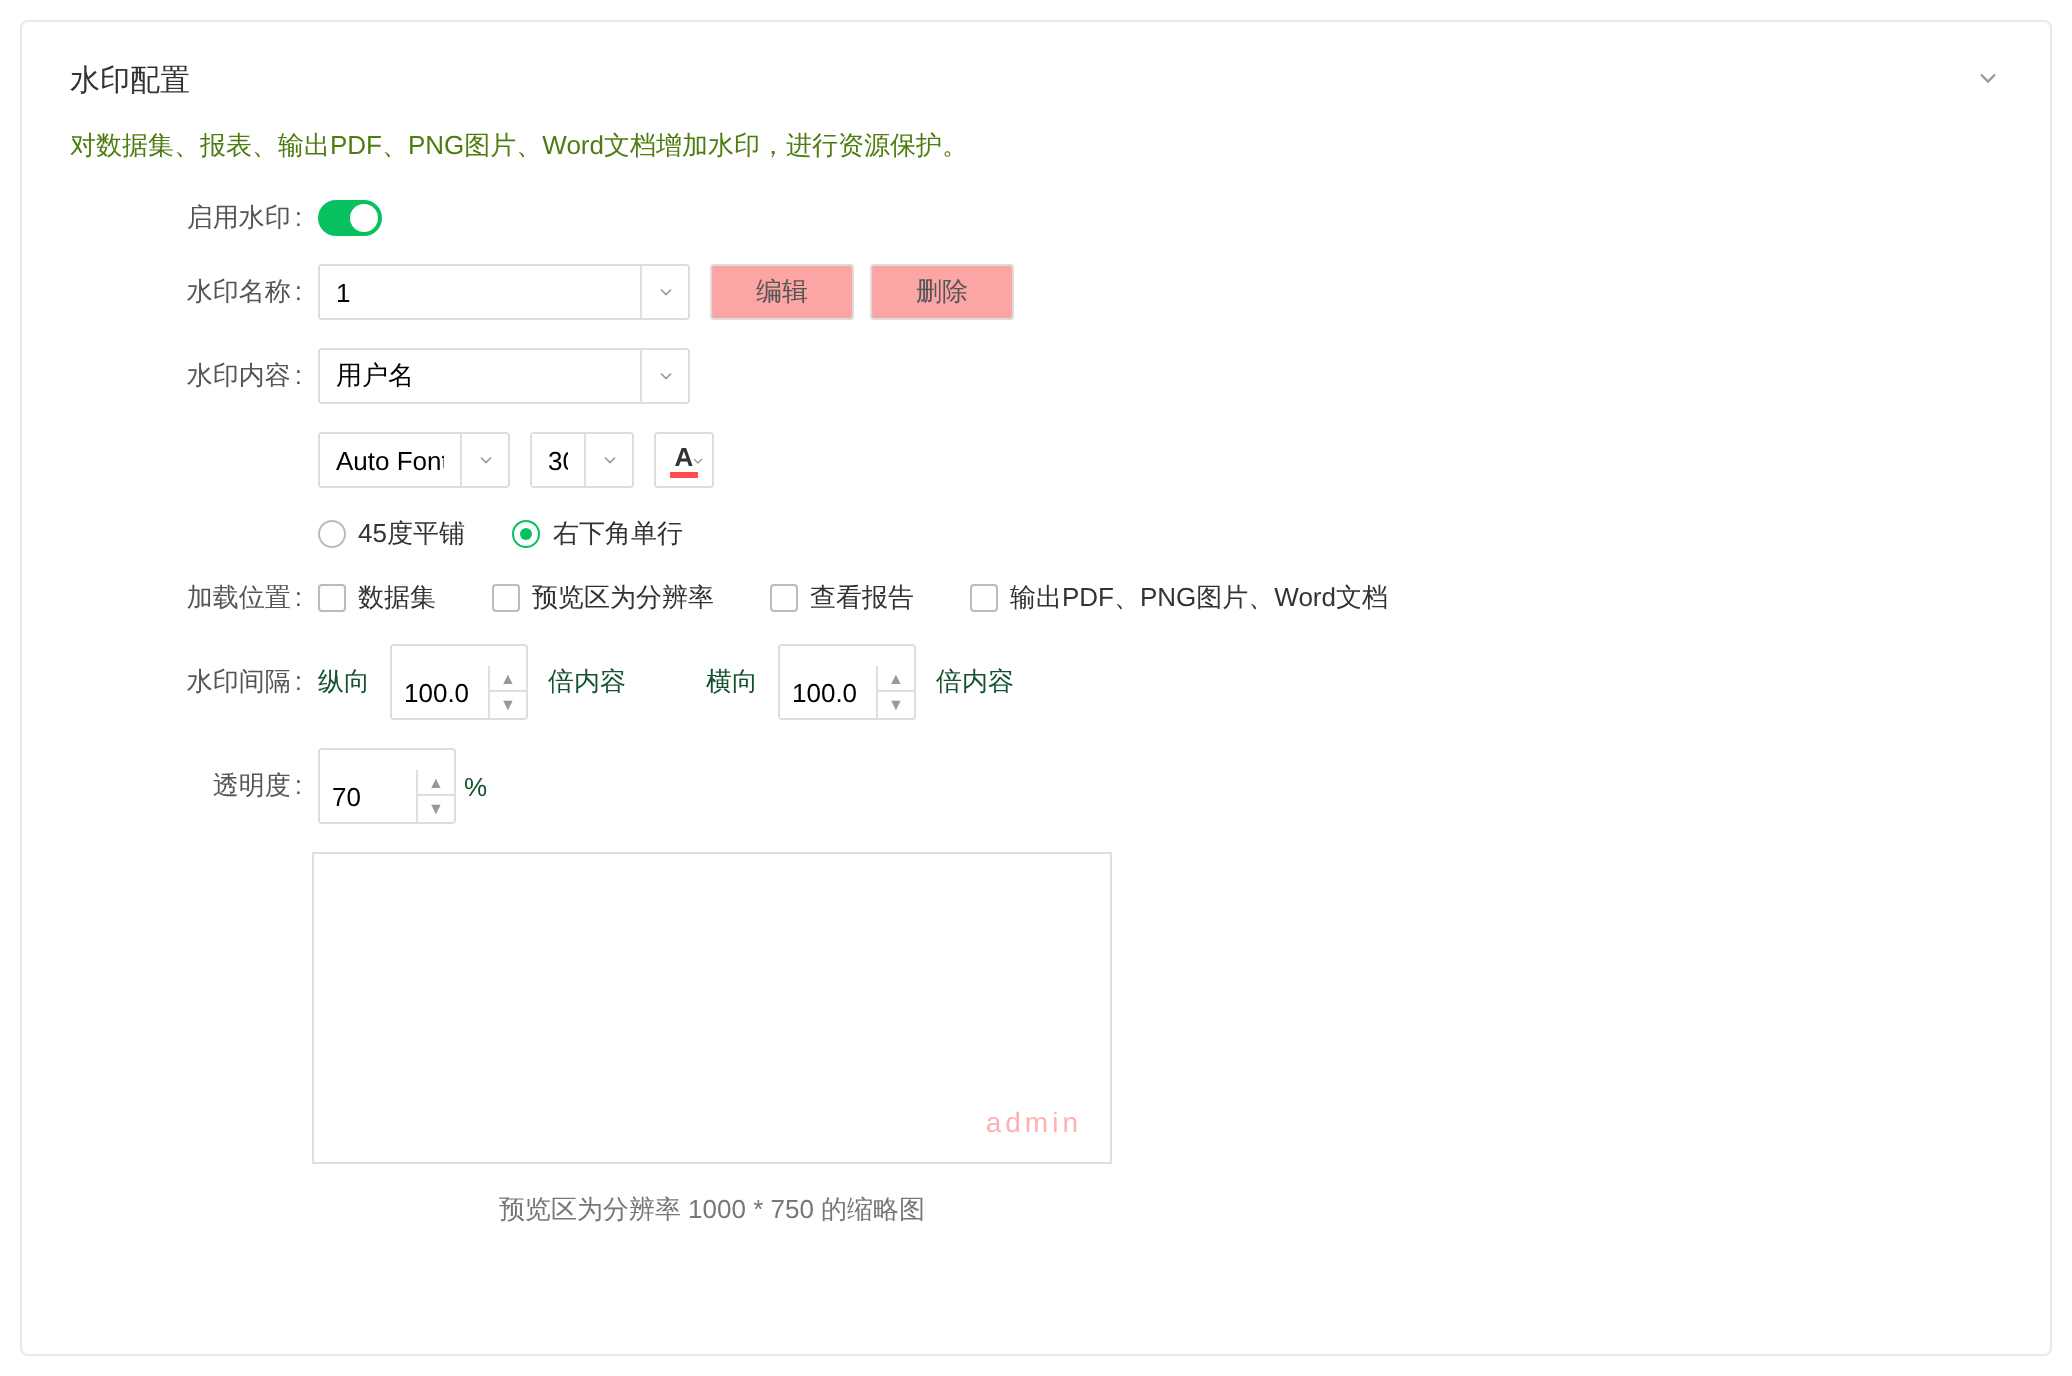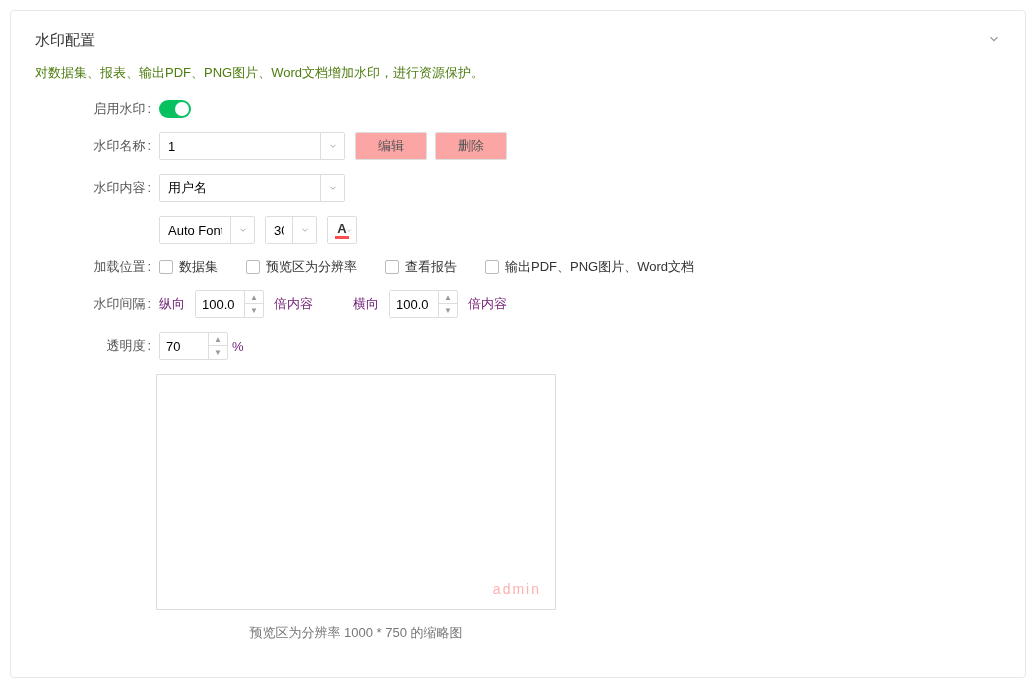--- a/index.html
+++ b/index.html
@@ -27,27 +27,27 @@
 .font-color-btn .color-bar { width: 14px; height: 3px; background: #ff4d4f; margin-top: 1px; }
 .font-color-btn .arrow { position: absolute; right: 3px; top: 50%; transform: translateY(-50%); }
 .radio-group { display: flex; gap: 24px; }
 .radio-item { display: flex; align-items: center; gap: 6px; cursor: pointer; }
 .radio-circle { width: 14px; height: 14px; border: 1px solid #bbb; border-radius: 50%; display: flex; align-items: center; justify-content: center; }
 .radio-circle.checked { border-color: #07c160; }
 .radio-circle.checked::after { content: ""; width: 6px; height: 6px; background: #07c160; border-radius: 50%; }
 .checkbox-group { display: flex; gap: 28px; flex-wrap: wrap; justify-content: flex-end; }
 .checkbox-item { display: flex; align-items: center; gap: 6px; cursor: pointer; }
 .checkbox-box { width: 14px; height: 14px; border: 1px solid #bbb; border-radius: 2px; }
-.spinner-wrap { display: flex; align-items: center; border: 1px solid #ddd; border-radius: 2px; height: 28px; }
+.spinner-wrap { display: flex; align-items: flex-end; border: 1px solid #ddd; border-radius: 2px; height: 38px; }
 .spinner-input { border: none; outline: none; width: 48px; padding: 0 6px; font-size: 13px; height: 26px; text-align: left; }
 .spinner-btns { display: flex; flex-direction: column; border-left: 1px solid #ddd; }
 .spinner-btn { width: 18px; height: 13px; display: flex; align-items: center; justify-content: center; cursor: pointer; font-size: 8px; color: #999; }
 .spinner-btn:first-child { border-bottom: 1px solid #ddd; }
-.inline-label { margin: 0 10px; color: #701a75; font-size: 13px; }
-.preview-box { border: 1px solid #ddd; width: 400px; height: 236px; position: relative; margin-left: 65px; }
+.inline-label { margin: 0 10px; color: #14532d; font-size: 13px; }
+.preview-box { border: 1px solid #ddd; width: 400px; height: 156px; position: relative; margin-left: 65px; }
 .preview-watermark { position: absolute; bottom: 12px; right: 14px; color: #ffb0b0; font-size: 14px; letter-spacing: 2px; }
 .preview-caption { text-align: center; color: #777; font-size: 13px; margin-top: 14px; margin-left: -380px; }
 .gap { margin-left: 10px; }
 </style>
 </head>
 <body>
 
 <div class="panel">
   <div class="panel-header">
     <div class="panel-title">水印配置</div>
@@ -114,20 +114,33 @@
         <span class="a-letter">A</span>
         <span class="color-bar"></span>
         <span class="arrow">
           <svg width="8" height="8" viewBox="0 0 24 24" fill="none" stroke="#999" stroke-width="2">
               <polyline points="6 9 12 15 18 9"></polyline>
             </svg>
         </span>
       </div>
     </div>
 
+    <div class="form-row">
+      <div class="form-label nocolon"></div>
+      <div class="radio-group">
+        <div class="radio-item">
+          <div class="radio-circle"></div>
+          <span>45度平铺</span>
+        </div>
+        <div class="radio-item">
+          <div class="radio-circle checked"></div>
+          <span>右下角单行</span>
+        </div>
+      </div>
+    </div>
 
     <div class="form-row">
       <div class="form-label">加载位置</div>
       <div class="checkbox-group">
         <div class="checkbox-item">
           <div class="checkbox-box"></div>
           <span>数据集</span>
         </div>
         <div class="checkbox-item">
           <div class="checkbox-box"></div>

